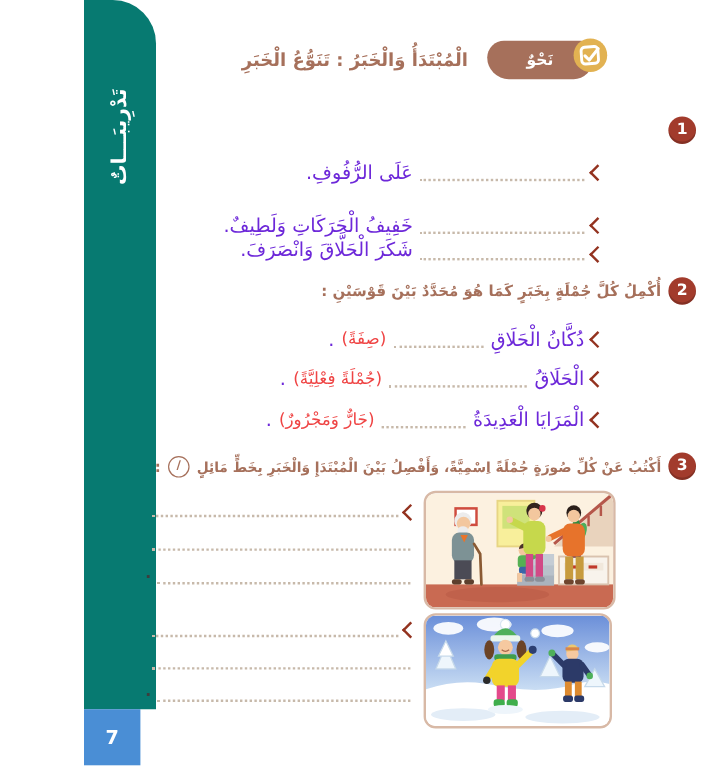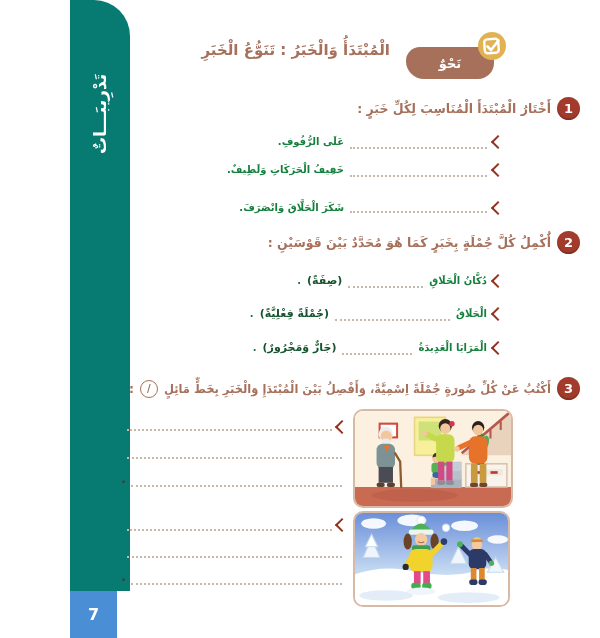--- a/index.html
+++ b/index.html
@@ -7,31 +7,31 @@
     width:600px;height:638px;position:relative;overflow:hidden;
     background:#ffffff;font-family:"DejaVu Sans",sans-serif;direction:rtl;
   }
   .abs{position:absolute;}
   
   .sidebar{left:70px;top:0;width:60px;height:591px;background:#077a71;border-radius:0 36px 0 0;}
   .side-label-box{left:70px;top:14px;width:60px;height:200px;display:flex;align-items:center;justify-content:center;}
   .side-label-box span{transform:rotate(-90deg);white-space:nowrap;color:#fff;font-weight:bold;font-size:17px;letter-spacing:1px;}
   .pagenum{left:70px;top:591px;width:47px;height:47px;background:#4a8ed5;color:#fff;display:flex;align-items:center;justify-content:center;font-size:16px;font-weight:bold;}
   
-  .badge{left:406px;top:47px;width:88px;height:32px;background:#a6705b;border-radius:14px 10px 16px 18px;display:flex;align-items:center;justify-content:center;color:#fff;font-weight:bold;font-size:13px;}
+  .badge{left:406px;top:34px;width:88px;height:32px;background:#a6705b;border-radius:14px 10px 16px 18px;display:flex;align-items:center;justify-content:center;color:#fff;font-weight:bold;font-size:13px;}
   .badge-check{left:477px;top:31px;width:30px;height:30px;}
   .page-title{left:140px;top:41px;width:250px;color:#a6705b;font-weight:bold;font-size:15px;}
   
   .row{position:absolute;display:flex;direction:rtl;align-items:center;gap:6px;white-space:nowrap;}
   .numcircle{width:23px;height:23px;border-radius:50%;background:#a23b2c;color:#fff;display:flex;align-items:center;justify-content:center;font-size:13px;font-weight:bold;box-shadow:inset 0 -2px 0 rgba(0,0,0,.18);flex:0 0 auto;}
   .h-brown{color:#a6705b;font-weight:bold;font-size:12.5px;}
   .h-small{font-size:11.5px;}
   .red{color:#e03a30;font-weight:bold;font-size:12.5px;}
-  .red2{color:#14532d;font-weight:bold;font-size:11px;}
-  .black{color:#15803d;font-weight:bold;font-size:10px;}
+  .red2{color:#ef4444;font-weight:normal;font-size:14px;}
+  .black{color:#6d28d9;font-weight:normal;font-size:16px;}
   .blank{display:inline-block;border-bottom:2px dotted #c7b9aa;height:13px;}
   .chev{width:8px;height:8px;border-left:2.5px solid #93321f;border-bottom:2.5px solid #93321f;transform:rotate(45deg);flex:0 0 auto;display:inline-block;}
   .slash-circle{width:16px;height:16px;border:1.5px solid #a6705b;border-radius:50%;display:inline-flex;align-items:center;justify-content:center;color:#a6705b;font-weight:bold;font-size:10px;flex:0 0 auto;}
   
   .wline{position:absolute;height:12px;border-bottom:2px dotted #c7b9aa;}
   .wperiod{position:absolute;color:#3d3d3d;font-weight:bold;font-size:13px;}
   .pic{position:absolute;border:2px solid #d8b9a6;border-radius:10px;overflow:hidden;background:#fff;}
   .pic svg{display:block;width:100%;height:100%;}
 </style>
 </head>
@@ -50,29 +50,28 @@
   <svg viewBox="0 0 30 30">
     <circle cx="15" cy="15" r="14" fill="#e2b252"></circle>
     <rect x="7.5" y="8" width="14" height="14" rx="3" fill="none" stroke="#ffffff" stroke-width="2.4" transform="rotate(-4 15 15)"></rect>
     <path d="M10.5 15.5 L14 19 L21.5 9.5" fill="none" stroke="#ffffff" stroke-width="2.6" stroke-linecap="round" stroke-linejoin="round"></path>
   </svg>
 </div>
 <div class="abs page-title">الْمُبْتَدَأُ وَالْخَبَرُ : تَنَوُّعُ الْخَبَرِ</div>
 
 <div class="row" style="top:97px;right:20px;">
   <div class="numcircle">1</div>
-  <span class="h-brown">أَخْتَارُ الْمُبْتَدَأَ الْمُنَاسِبَ لِكُلِّ خَبَرٍ :</span>
 </div>
 
 <div class="row" style="top:134px;right:97px;">
   <span class="chev"></span>
   <span class="blank" style="width:137px;"></span>
   <span class="black">عَلَى الرُّفُوفِ.</span>
 </div>
-<div class="row" style="top:162px;right:97px;">
+<div class="row" style="top:178px;right:97px;">
   <span class="chev"></span>
   <span class="blank" style="width:137px;"></span>
   <span class="black">خَفِيفُ الْحَرَكَاتِ وَلَطِيفٌ.</span>
 </div>
 <div class="row" style="top:198px;right:97px;align-items:flex-end;">
   <span class="chev"></span>
   <span class="blank" style="width:137px;"></span>
   <span class="black">شَكَرَ الْحَلَّاقَ وَانْصَرَفَ.</span>
 </div>
 

